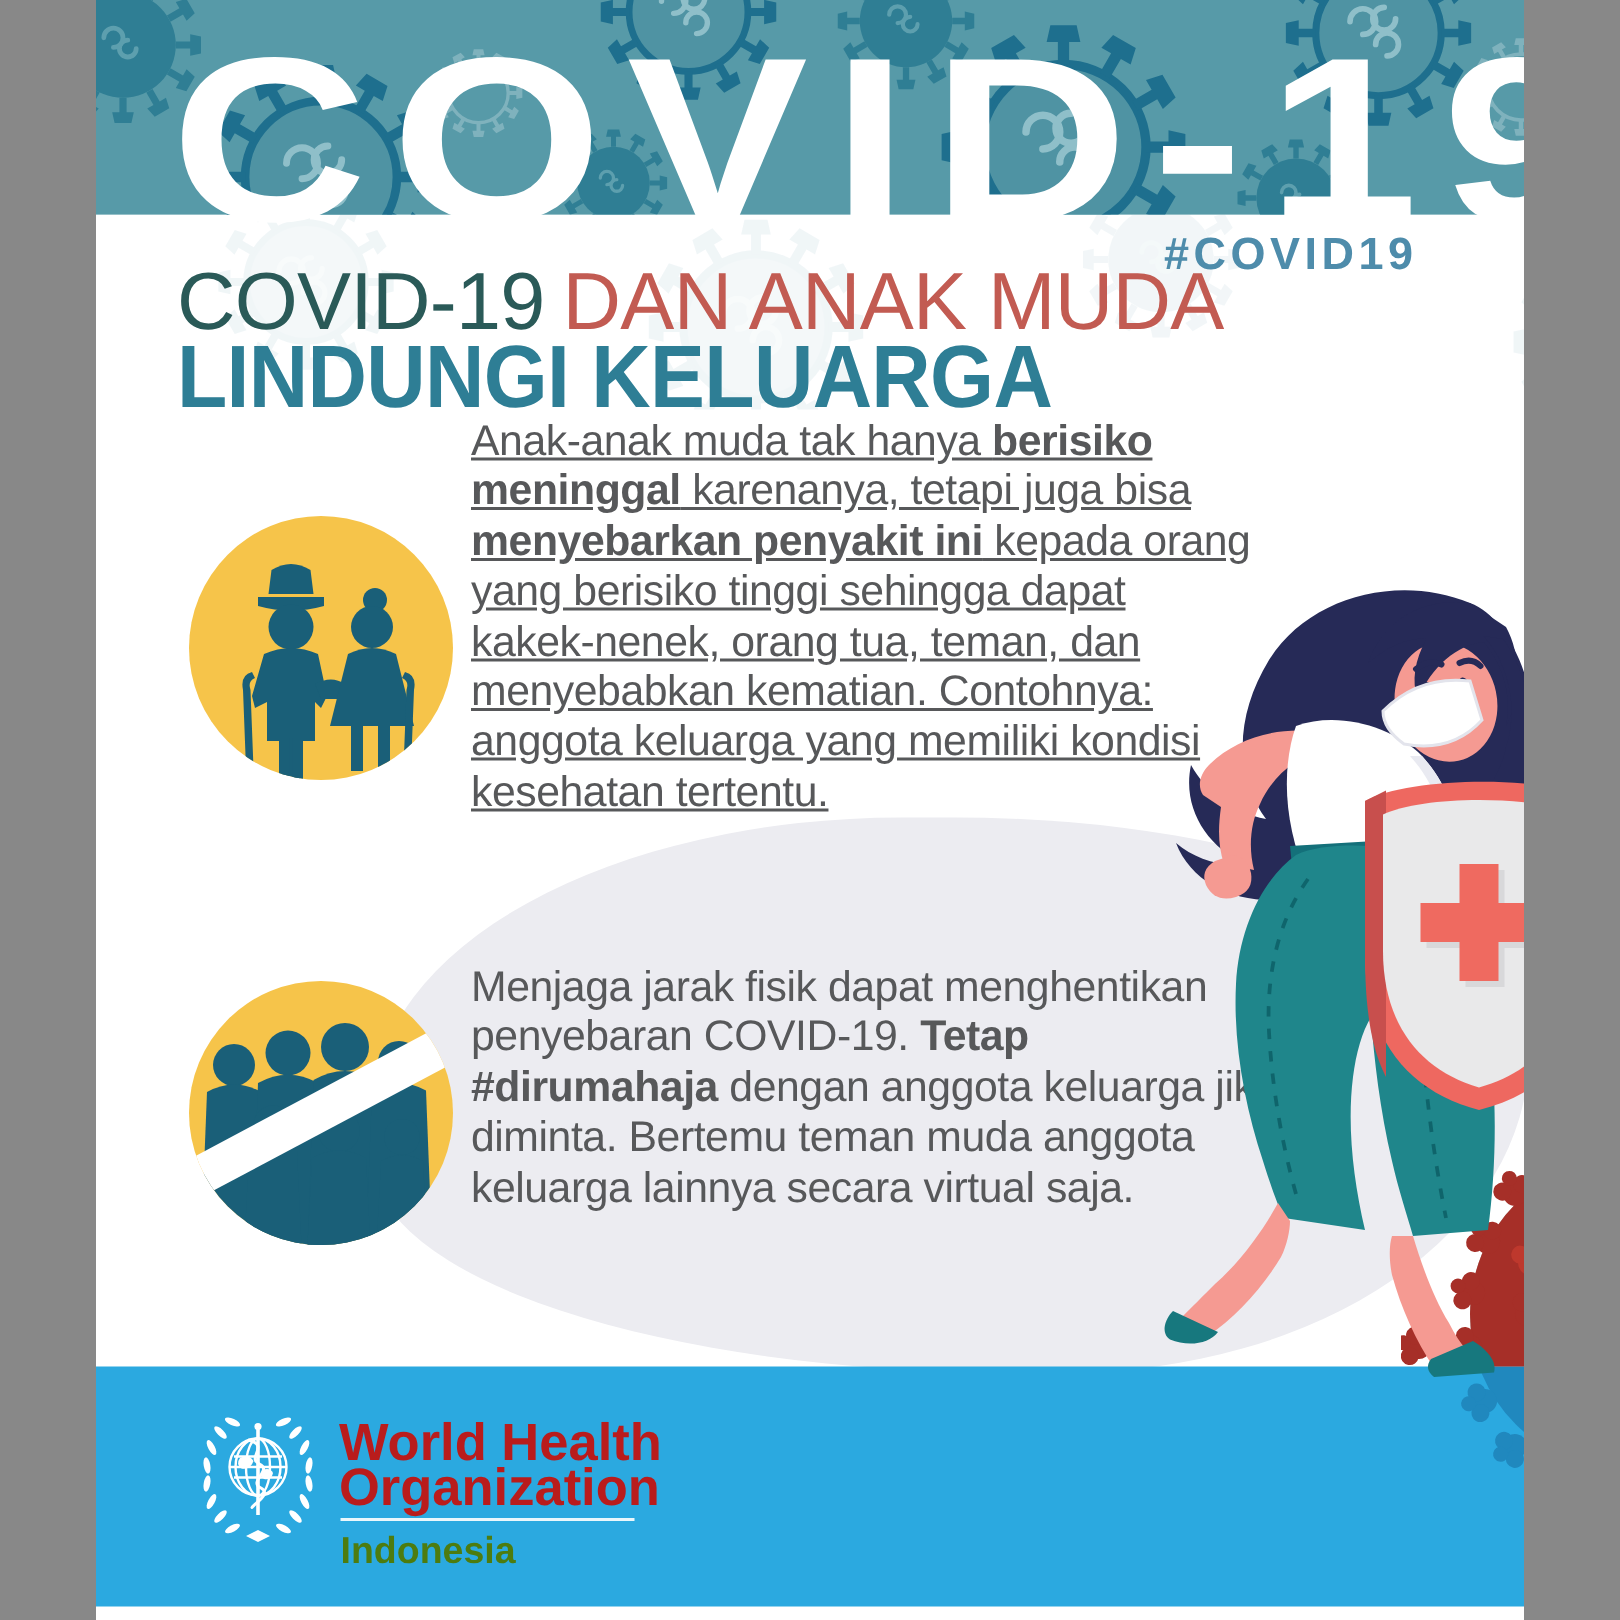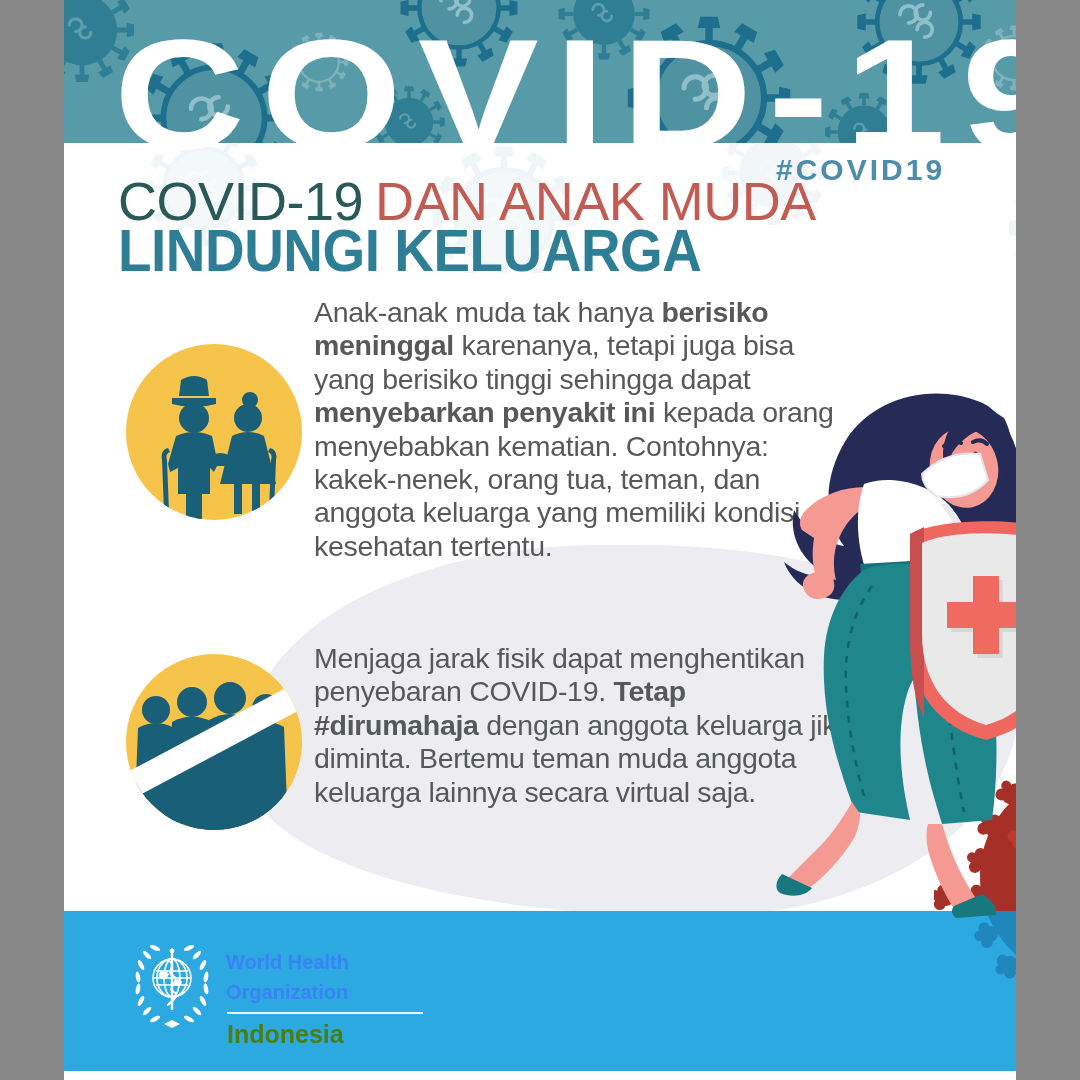--- a/index.html
+++ b/index.html
@@ -40,34 +40,34 @@
     background:#ececf1;border-radius:48% 52% 42% 58% / 55% 45% 60% 40%;
   }
   
   .icon-circle{position:absolute;z-index:4;}
   .icon-elderly{left:62px;top:344px;}
   .icon-crowd{left:62px;top:654px;}
   .para{
     position:absolute;left:250px;z-index:5;
     font-size:28.5px;line-height:33.4px;letter-spacing:-0.3px;color:#57585a;
   }
-  .para-1{top:296px;}
+  .para-1{top:278px;text-decoration:underline;}
   .para-2{top:642px;}
   .pline{white-space:nowrap;}
   .pline b{font-weight:bold;}
   
   .woman{position:absolute;left:688px;top:388px;z-index:6;}
   .blue-viruses{position:absolute;left:930px;top:535px;z-index:5;}
   .real-virus{position:absolute;left:870px;top:758px;z-index:5;}
   
   .footer-bar{position:absolute;left:0;top:911px;width:1080px;height:160px;background:#2ba9e0;z-index:2;}
   .who-emblem{position:absolute;left:66px;top:942px;z-index:7;}
   .who-name{
     position:absolute;left:162px;top:947px;z-index:7;
-    color:#3b82f6;font-size:20px;font-weight:bold;line-height:30px;white-space:nowrap;
+    color:#b91c1c;font-size:35px;font-weight:bold;line-height:30px;white-space:nowrap;
   }
   .who-divider{position:absolute;left:163px;top:1012px;width:196px;height:2px;background:rgba(255,255,255,0.9);z-index:7;}
   .who-country{
     position:absolute;left:163px;top:1021px;z-index:7;
     color:#4d7c0f;font-size:25px;font-weight:bold;line-height:26px;white-space:nowrap;
   }
 </style>
 </head>
 <body>
 
@@ -205,24 +205,24 @@
       <circle cx="142" cy="104" r="12"></circle>
         <path d="M128,120 Q142,112 156,120 L159,176 L125,176 Z"></path>
 
       <rect x="-20" y="74" width="260" height="26" fill="#ffffff" transform="rotate(-28 88 88)"></rect>
     </g>
   </svg>
 
   <div class="para para-1">
       <div class="pline"><span>Anak-anak muda tak hanya </span><b>berisiko</b></div>
       <div class="pline"><b>meninggal</b><span> karenanya, tetapi juga bisa</span></div>
+      <div class="pline"><b>menyebarkan penyakit ini</b><span> kepada orang</span></div>
       <div class="pline"><span>yang berisiko tinggi sehingga dapat</span></div>
-      <div class="pline"><b>menyebarkan penyakit ini</b><span> kepada orang</span></div>
+      <div class="pline"><span>kakek-nenek, orang tua, teman, dan</span></div>
       <div class="pline"><span>menyebabkan kematian. Contohnya:</span></div>
-      <div class="pline"><span>kakek-nenek, orang tua, teman, dan</span></div>
       <div class="pline"><span>anggota keluarga yang memiliki kondisi</span></div>
       <div class="pline"><span>kesehatan tertentu.</span></div>
     </div>
   <div class="para para-2">
       <div class="pline"><span>Menjaga jarak fisik dapat menghentikan</span></div>
       <div class="pline"><span>penyebaran COVID-19. </span><b>Tetap</b></div>
       <div class="pline"><b>#dirumahaja</b><span> dengan anggota keluarga jika</span></div>
       <div class="pline"><span>diminta. Bertemu teman muda anggota</span></div>
       <div class="pline"><span>keluarga lainnya secara virtual saja.</span></div>
     </div>

